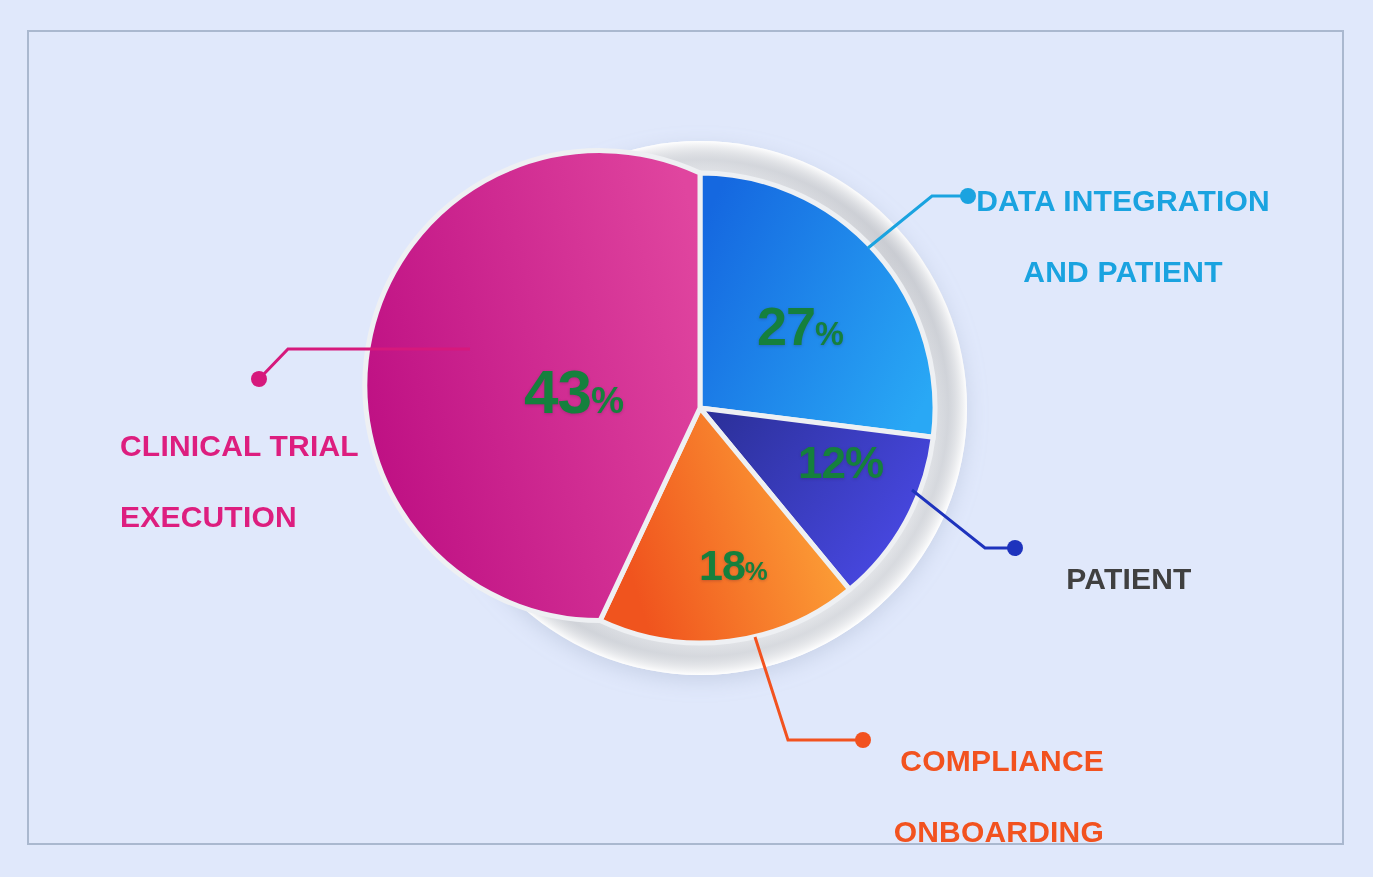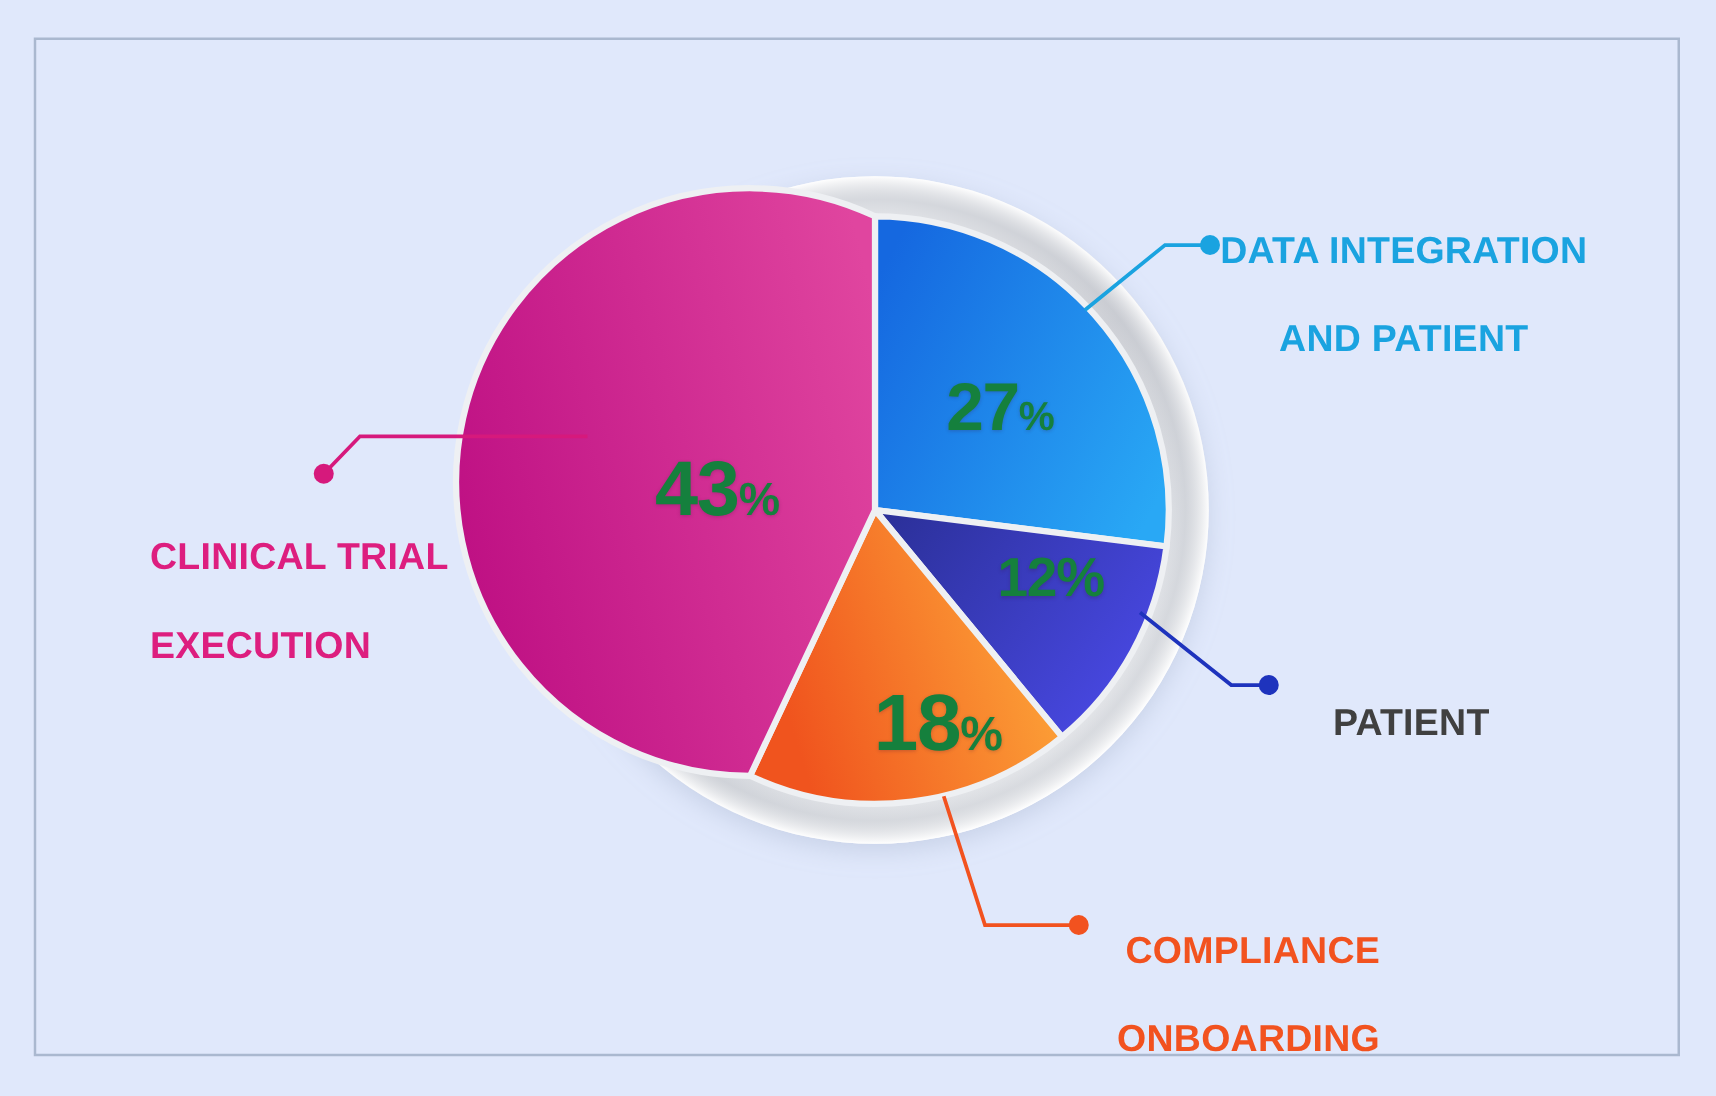--- a/index.html
+++ b/index.html
@@ -46,21 +46,21 @@
     text-shadow: 0 1px 3px rgba(60,20,60,0.25);
     user-select: none;
   }
   .pct-label .num { font-size: inherit; }
   .pct-label .sym { font-size: 0.60em; font-weight: bold; }
   .pct-label.eq .sym { font-size: 1em; }
 
   #lbl-pct-magenta { left: 524px; top: 356px; font-size: 62px; }
   #lbl-pct-blue    { left: 757px; top: 295px; font-size: 54px; }
   #lbl-pct-indigo  { left: 798px; top: 438px; font-size: 44px; }
-  #lbl-pct-orange  { left: 699px; top: 541px; font-size: 64px; }
+  #lbl-pct-orange  { left: 699px; top: 541px; font-size: 43px; }
 
   .callout {
     position: absolute;
     font-weight: bold;
     font-size: 30px;
     line-height: 1.18;
     letter-spacing: 0.2px;
     white-space: pre-line;
     user-select: none;
   }

